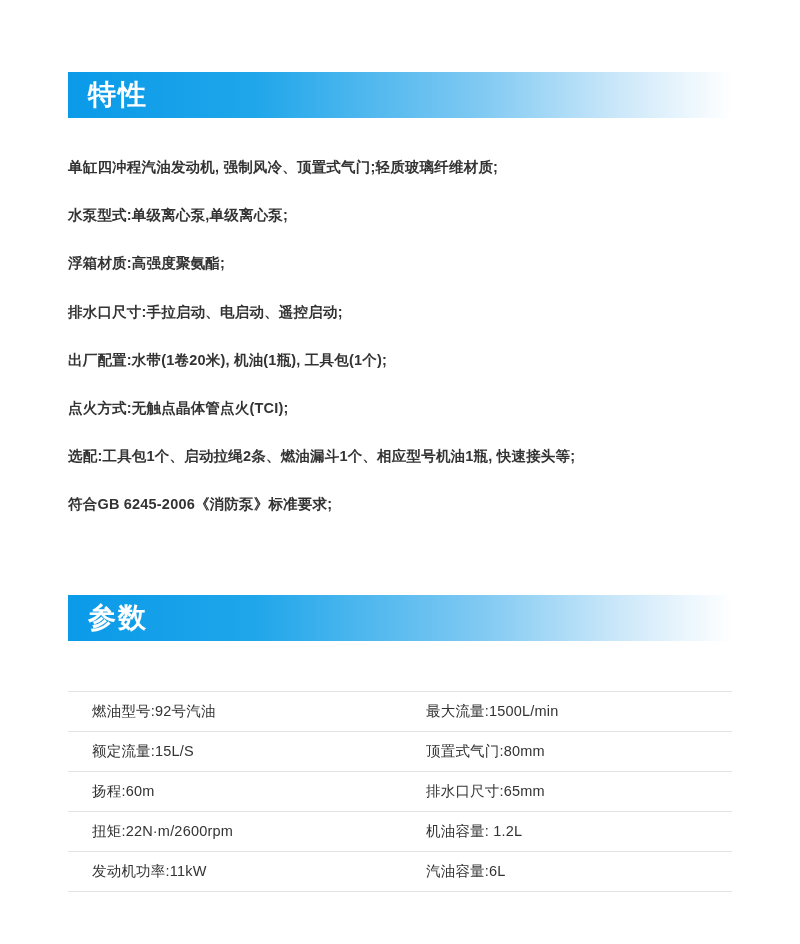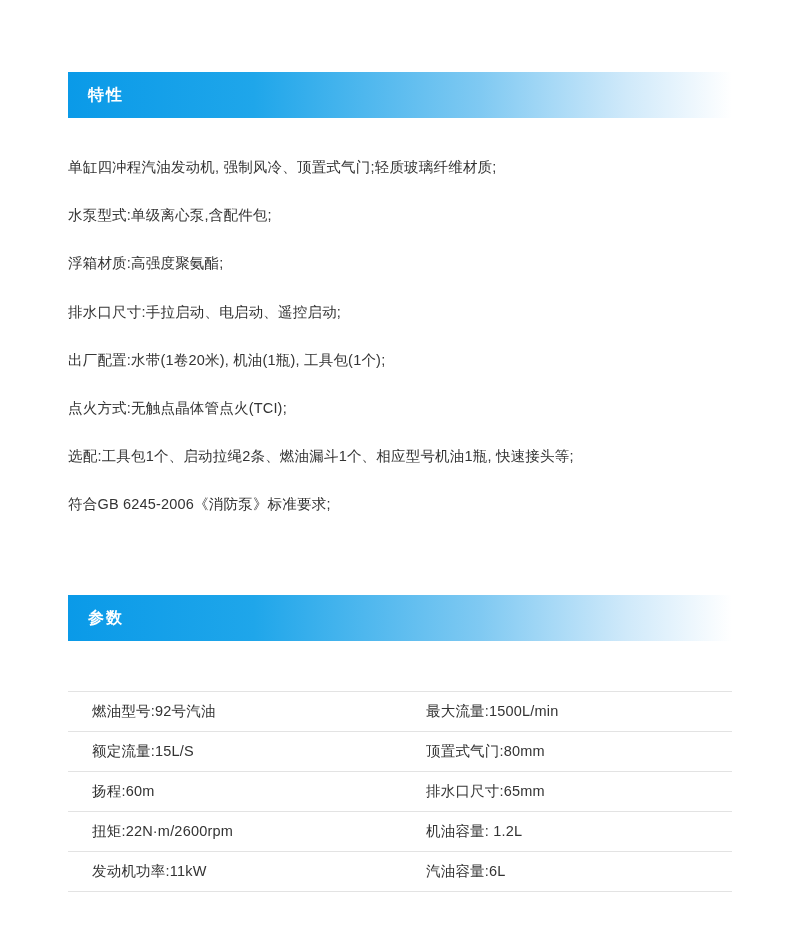--- a/index.html
+++ b/index.html
@@ -25,38 +25,39 @@
   .section-bar {
     position: relative;
     height: 46px;
     margin: 0 68px 0 68px;
     background: linear-gradient(to right, #0a9ae8 0%, #1fa6ea 28%, #7fc9f2 62%, #cfe9fa 84%, #ffffff 100%);
     display: flex;
     align-items: center;
   }
   .section-bar .title {
     color: #ffffff;
-    font-size: 16px;
+    font-size: 28px;
     font-weight: bold;
     letter-spacing: 2px;
     padding-left: 20px;
     line-height: 46px;
   }
 
   
   .features {
     margin: 0 68px;
     padding-top: 38px;
   }
   .feature-line {
     font-size: 14.5px;
     color: #333333;
     line-height: 1.6;
     margin-bottom: 25px;
     letter-spacing: 0.2px;
+    font-weight: bold;
   }
   .feature-line:last-child {
     margin-bottom: 12px;
   }
 
   .spacer-features-to-params {
     height: 66px;
   }
 
   
@@ -94,21 +95,21 @@
 <div class="page">
 
   <div style="height:72px"></div>
 
   <div class="section-bar">
     <span class="title">特性</span>
   </div>
 
   <div class="features">
     <div class="feature-line">单缸四冲程汽油发动机, 强制风冷、顶置式气门;轻质玻璃纤维材质;</div>
-    <div class="feature-line">水泵型式:单级离心泵,含配件包;</div>
+    <div class="feature-line">水泵型式:单级离心泵,单级离心泵;</div>
     <div class="feature-line">浮箱材质:高强度聚氨酯;</div>
     <div class="feature-line">排水口尺寸:手拉启动、电启动、遥控启动;</div>
     <div class="feature-line">出厂配置:水带(1卷20米), 机油(1瓶), 工具包(1个);</div>
     <div class="feature-line">点火方式:无触点晶体管点火(TCI);</div>
     <div class="feature-line">选配:工具包1个、启动拉绳2条、燃油漏斗1个、相应型号机油1瓶, 快速接头等;</div>
     <div class="feature-line">符合GB 6245-2006《消防泵》标准要求;</div>
   </div>
 
   <div class="spacer-features-to-params"></div>
 

